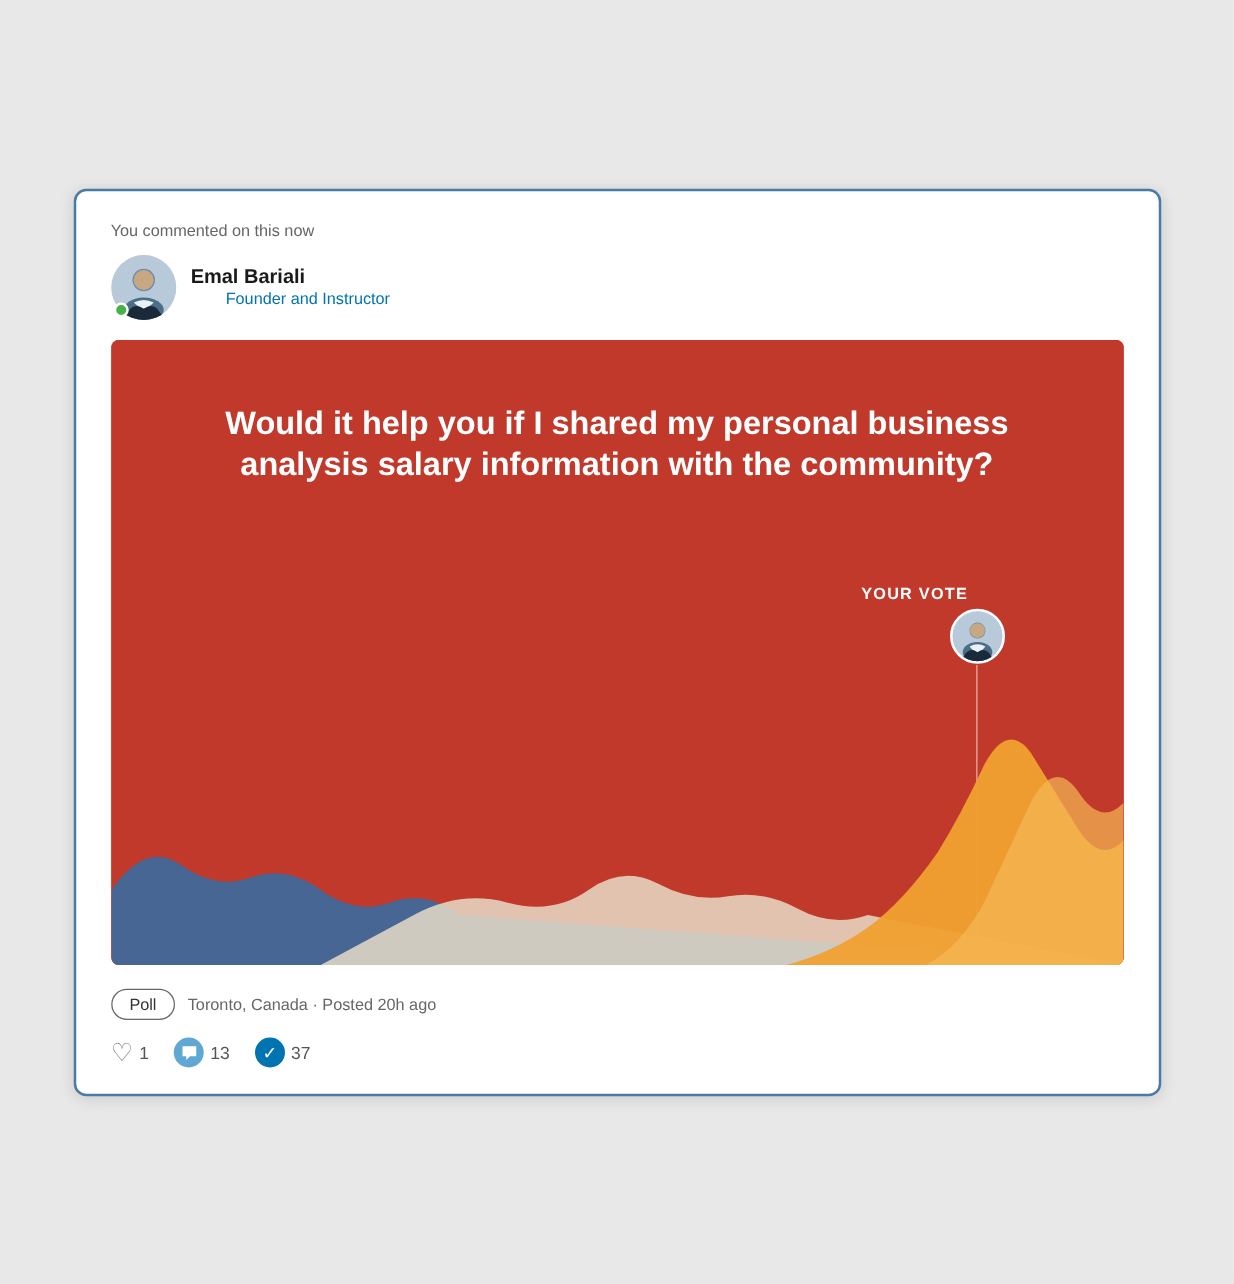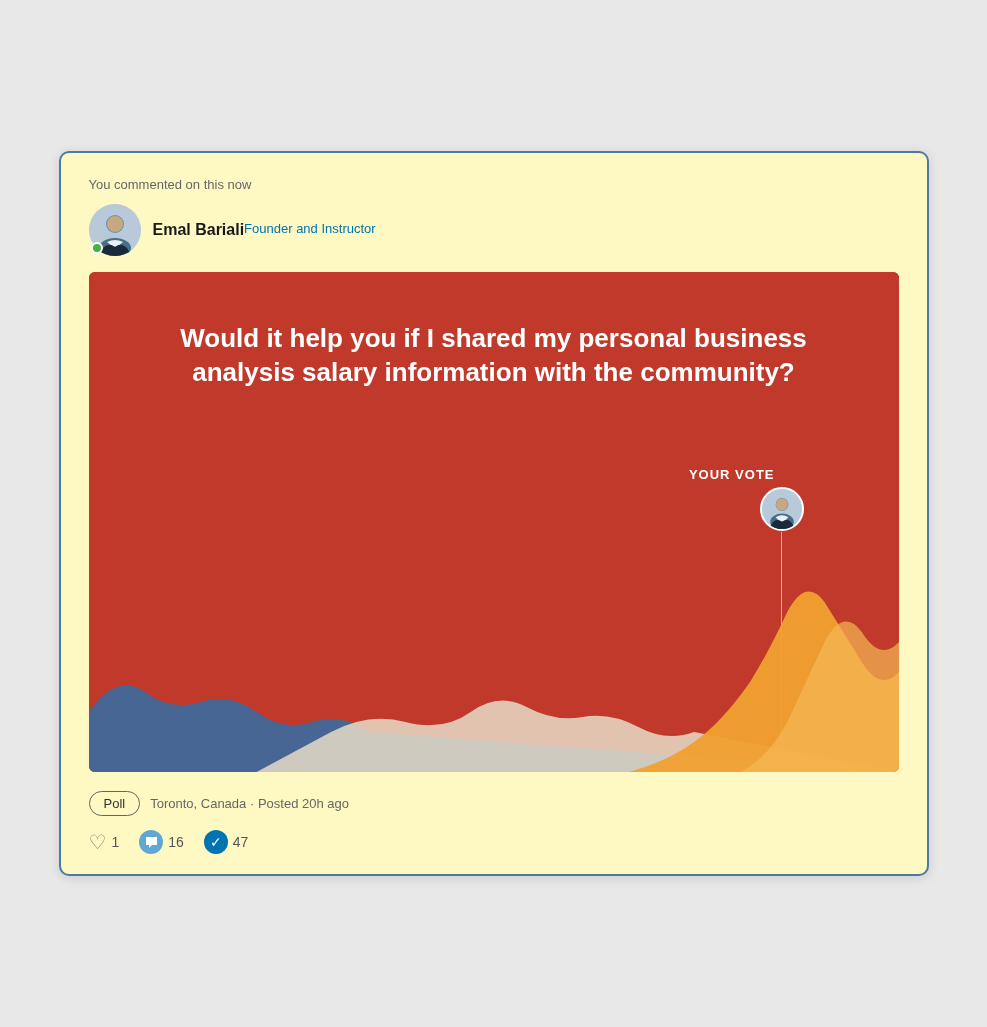--- a/index.html
+++ b/index.html
@@ -6,21 +6,21 @@
     body {
       background: #e8e8e8;
       display: flex;
       justify-content: center;
       align-items: center;
       min-height: 100vh;
       font-family: -apple-system, BlinkMacSystemFont, 'Segoe UI', Arial, sans-serif;
     }
 
     .card {
-      background: #fef9c3;
+      background: #ffffff;
       border: 2px solid #4a7ba7;
       border-radius: 10px;
       width: 870px;
       padding: 24px 28px 20px 28px;
       box-shadow: 0 2px 12px rgba(0,0,0,0.12);
     }
 
     .commented-notice {
       font-size: 13px;
       color: #666;
@@ -63,32 +63,33 @@
       background: #44b244;
       border-radius: 50%;
       border: 2px solid #fff;
       position: absolute;
       bottom: 2px;
       left: 2px;
     }
 
     .author-info {
       display: flex;
-      flex-direction: row;
+      flex-direction: column;
     }
 
     .author-name {
       font-size: 16px;
       font-weight: 700;
       color: #1a1a1a;
     }
 
     .author-title {
       font-size: 13px;
       color: #0073b1;
+      margin-left: 28px;
     }
 
     .post-image {
       width: 100%;
       border-radius: 6px;
       overflow: hidden;
       margin-bottom: 16px;
       background: #c0392b;
       position: relative;
       height: 500px;
@@ -317,23 +318,23 @@
       <span class="reaction-icon heart-icon">♡</span>
       <span>1</span>
     </div>
 
     <div class="reaction-item">
       <span class="comment-icon-wrap">
         <svg width="13" height="13" viewBox="0 0 13 13" fill="none" xmlns="http://www.w3.org/2000/svg">
           <path d="M1 1h11v8H7l-3 3V9H1V1z" fill="white"></path>
         </svg>
       </span>
-      <span>16</span>
+      <span>13</span>
     </div>
 
     <div class="reaction-item">
       <span class="check-icon-wrap">✓</span>
-      <span>47</span>
+      <span>37</span>
     </div>
 
   </div>
 
 </div>
 
 </body></html>

